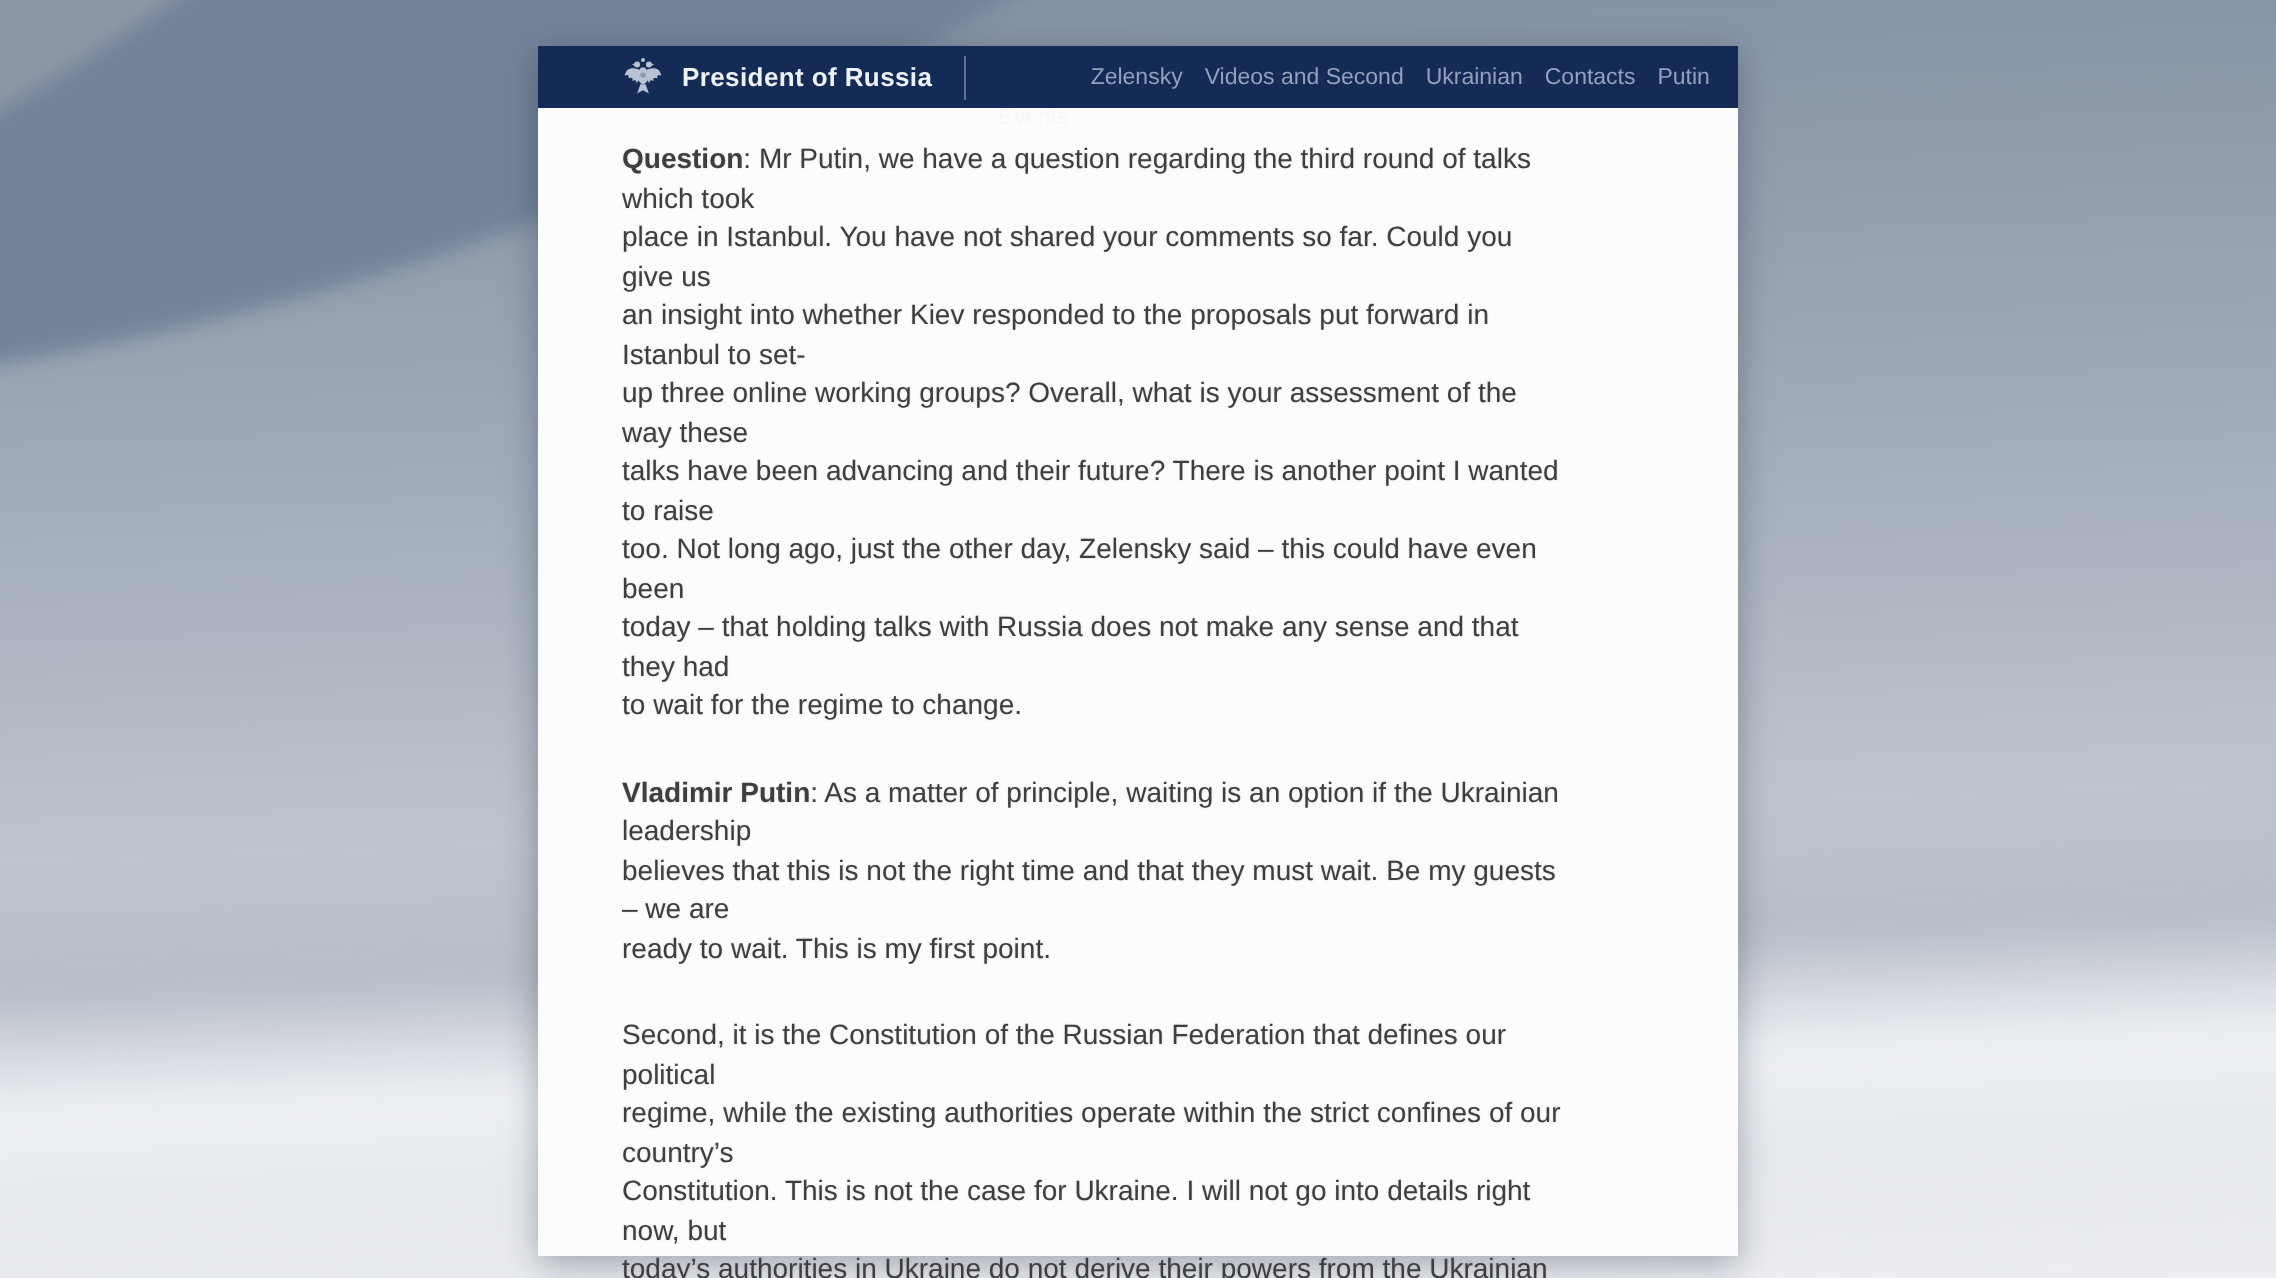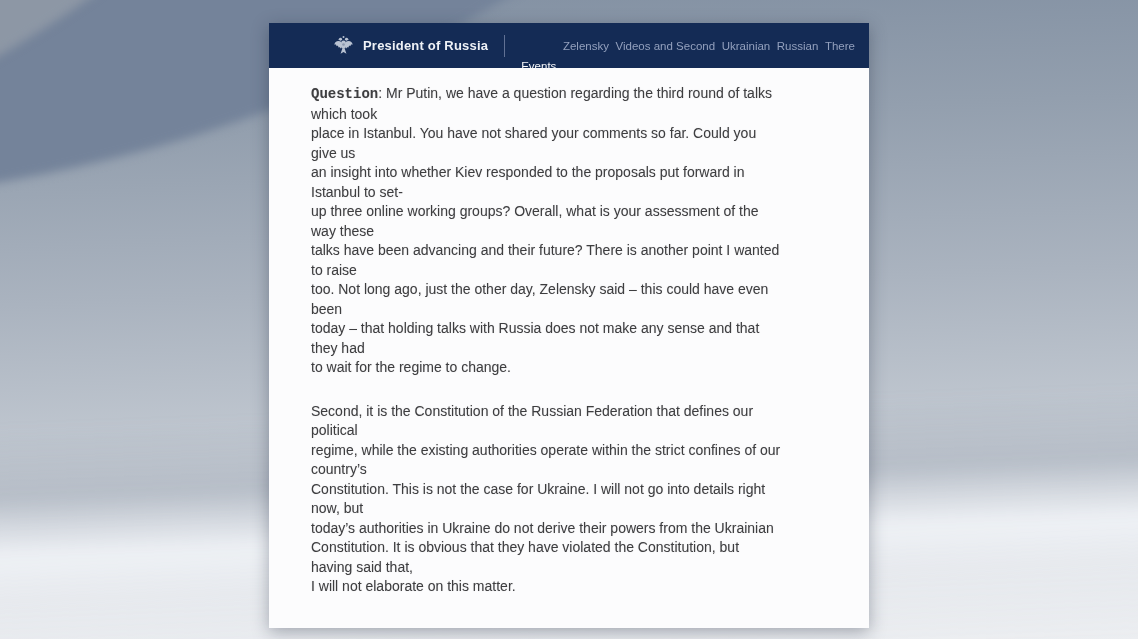--- a/index.html
+++ b/index.html
@@ -29,45 +29,45 @@
       rgba(240,243,247,0) 100%);
     transform:rotate(-2deg);filter:blur(7px);
   }
   
   .panel{
     position:absolute;left:269px;top:23px;width:600px;height:605px;
     background:var(--panel-background,#fcfcfd);
     box-shadow:0 4px 16px rgba(25,35,55,0.35);
   }
   .topnav{
-    height:45px;
+    height:31px;
     background:var(--nav-background,#142b55);
     display:flex;align-items:center;
-    padding:0 14px 0 64px;box-sizing:border-box;
+    padding:0 14px 0 42px;box-sizing:border-box;
   }
   .brand{display:flex;align-items:center;gap:9px;cursor:pointer;text-decoration:none;flex:0 0 auto;}
   .emblem{display:block;line-height:0;}
   .emblem svg{width:21px;height:23px;display:block;}
   .brand-title{color:#eef1f6;font-size:13px;font-weight:700;letter-spacing:.2px;white-space:nowrap;}
   .nav-divider{width:1px;height:22px;background:rgba(160,172,200,.55);margin:0 16px;flex:0 0 auto;}
   .nav-items{display:flex;align-items:center;flex:1;justify-content:space-between;}
   .nav-item{
     color:var(--nav-text,#93a0bd);font-size:11.5px;text-decoration:none;
     cursor:pointer;white-space:nowrap;
   }
   .nav-item.active{color:var(--nav-active-text,#f5f7fa);margin-top:40px;}
   .article{padding:16px 88px 0 42px;}
   .para{
     margin:0 0 24px 0;
     font-size:14px;line-height:19.5px;
     color:var(--body-text,#3e3e40);
     white-space:pre-line;
     text-shadow:0 0 1px rgba(90,90,95,.25);
   }
-  .speaker{font-weight:700;font-family:Liberation Mono, monospace;}
+  .speaker{font-weight:700;}
 </style>
 </head>
 <body>
 
 <div class="stage">
   <div class="bg-dark"></div>
   <div class="bg-light"></div>
   <div class="bg-streak"></div>
 
   <div class="panel">
@@ -90,34 +90,37 @@
           </svg>
         </span>
         <span class="brand-title">President of Russia</span>
       </a>
       <span class="nav-divider"></span>
       <nav class="nav-items">
           <a class="nav-item active">Events</a>
           <a class="nav-item">Zelensky</a>
           <a class="nav-item">Videos and Second</a>
           <a class="nav-item">Ukrainian</a>
-          <a class="nav-item">Russian</a>
-          <a class="nav-item">There</a>
+          <a class="nav-item">Contacts</a>
+          <a class="nav-item">Putin</a>
         </nav>
     </header>
 
     <main class="article">
         <p class="para"><span class="speaker">Question</span><span>: Mr Putin, we have a question regarding the third round of talks which took
 place in Istanbul. You have not shared your comments so far. Could you give us
 an insight into whether Kiev responded to the proposals put forward in Istanbul to set-
 up three online working groups? Overall, what is your assessment of the way these
 talks have been advancing and their future? There is another point I wanted to raise
 too. Not long ago, just the other day, Zelensky said – this could have even been
 today – that holding talks with Russia does not make any sense and that they had
 to wait for the regime to change.</span></p>
+        <p class="para"><span class="speaker">Vladimir Putin</span><span>: As a matter of principle, waiting is an option if the Ukrainian leadership
+believes that this is not the right time and that they must wait. Be my guests – we are
+ready to wait. This is my first point.</span></p>
         <p class="para"><span>Second, it is the Constitution of the Russian Federation that defines our political
 regime, while the existing authorities operate within the strict confines of our country’s
 Constitution. This is not the case for Ukraine. I will not go into details right now, but
 today’s authorities in Ukraine do not derive their powers from the Ukrainian
 Constitution. It is obvious that they have violated the Constitution, but having said that,
 I will not elaborate on this matter.</span></p>
       </main>
   </div>
 </div>
 

